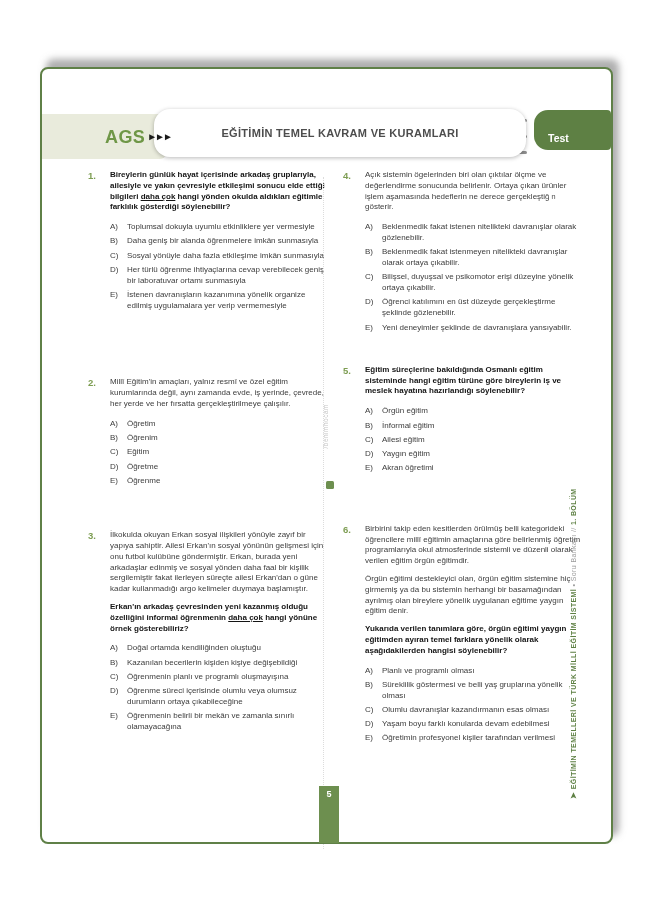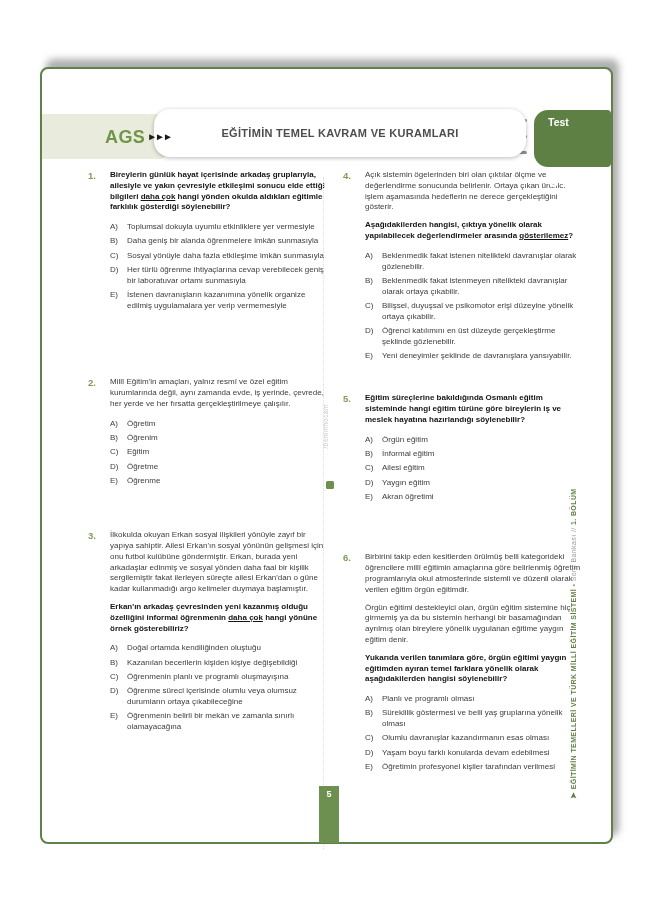--- a/index.html
+++ b/index.html
@@ -29,23 +29,23 @@
     font-weight:bold;font-size:11px;color:#4d4d4d;letter-spacing:0.3px;
   }
   .ags-logo{position:absolute;left:63px;top:58px;z-index:3;white-space:nowrap;}
   .ags-text{font-weight:bold;font-size:18px;color:#6f9747;letter-spacing:0.4px;}
   .ags-arrows{font-size:10px;color:#1a1a1a;letter-spacing:-2px;margin-left:2px;vertical-align:3px;}
   .rings{position:absolute;left:462px;top:47px;display:flex;flex-direction:column;gap:8px;z-index:1;}
   .ring{display:flex;align-items:center;gap:2px;}
   .ring .dot{width:6px;height:6px;border-radius:50%;background:#3f3f3f;border:1px solid #7d7d7d;}
   .ring .line{width:13px;height:3px;background:#8f8f8f;border-radius:2px;}
   .test-box{
-    position:absolute;left:492px;top:41px;width:77px;height:57px;
+    position:absolute;left:492px;top:41px;width:77px;height:40px;
     background:#5e8044;border-radius:14px 4px 4px 14px;
-    color:#fff;padding:7px 0 0 14px;box-sizing:border-box;z-index:2;
+    color:#fff;padding:23px 0 0 14px;box-sizing:border-box;z-index:2;
   }
   .test-label{display:block;font-weight:bold;font-size:10.5px;line-height:11px;}
   .test-num{display:block;font-weight:bold;font-size:20px;line-height:21px;letter-spacing:0.5px;margin-top:42px;}
   
   .col{position:absolute;top:101px;width:238px;}
   .col-left{left:46px;}
   .col-right{left:301px;}
   .question{display:flex;}
   .col-left .question:nth-child(1){margin-bottom:62px;}
   .col-left .question:nth-child(2){margin-bottom:40px;}
@@ -205,21 +205,20 @@
             </div>
           </div>
         </div>
       </div>
     </div>
   <div class="col col-right">
       <div class="question">
         <div class="qnum">4.</div>
         <div class="qbody">
           <p>Açık sistemin ögelerinden biri olan çıktılar ölçme ve değerlendirme sonucunda belirlenir. Ortaya çıkan ürünler işlem aşamasında hedeflerin ne derece gerçekleştiğini gösterir.</p>
-          <p class="stem"><span>Aşağıdakilerden hangisi, çıktıya yönelik olarak yapılabilecek değerlendirmeler arasında </span><span class="u">gösterilemez</span><span>?</span></p>
           <div class="opts">
             <div class="opt">
               <span class="opt-letter">A)</span>
               <span class="opt-text">Beklenmedik fakat istenen nitelikteki davranışlar olarak gözlenebilir.</span>
             </div>
             <div class="opt">
               <span class="opt-letter">B)</span>
               <span class="opt-text">Beklenmedik fakat istenmeyen nitelikteki davranışlar olarak ortaya çıkabilir.</span>
             </div>
             <div class="opt">

